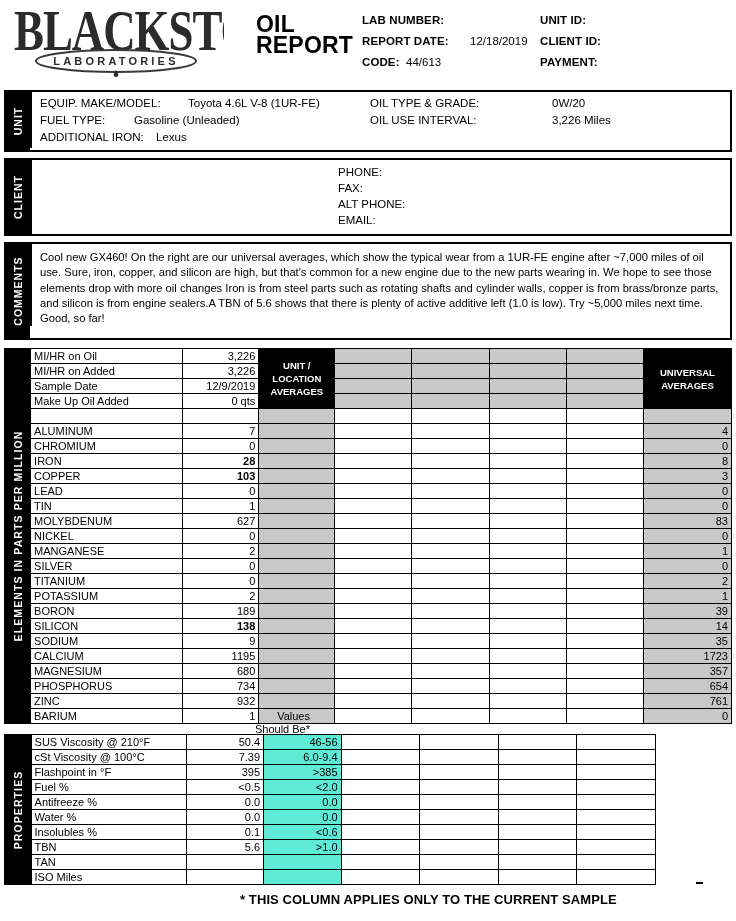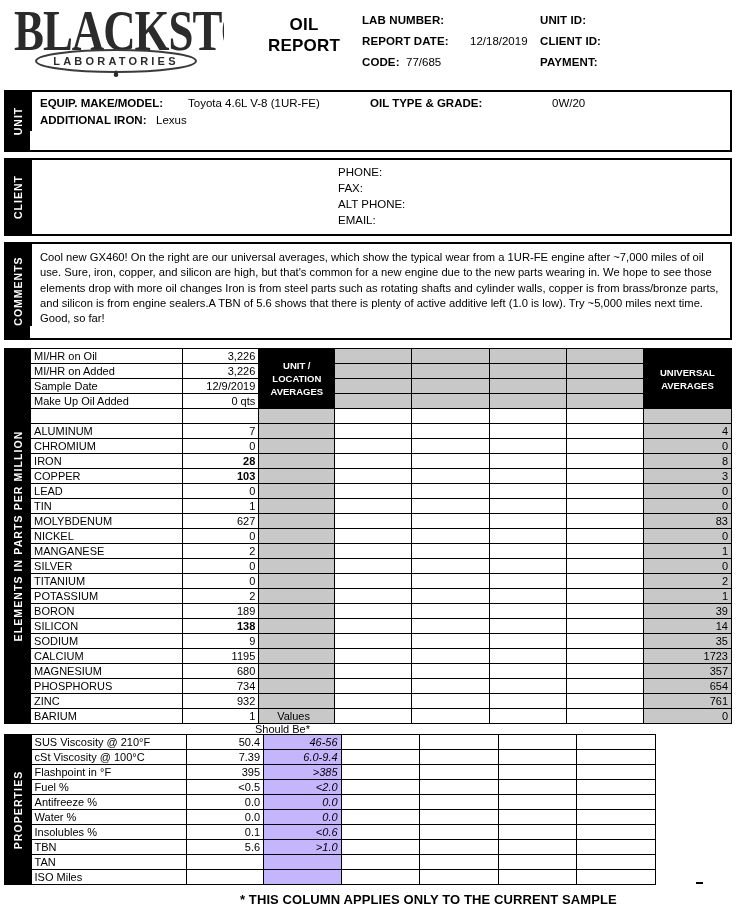--- a/index.html
+++ b/index.html
@@ -25,23 +25,23 @@
     position: absolute;
     left: 12px; top: 6px;
     width: 212px; height: 72px;
   }
   .logo svg { display: block; }
 
   .oil-report {
     position: absolute;
     left: 256px; top: 14px;
     width: 96px;
-    text-align: center;
+    text-align: left;
     font-weight: bold;
-    font-size: 17px;
+    font-size: 23px;
     line-height: 21px;
     letter-spacing: .2px;
   }
 
   .hdr-fields {
     position: absolute;
     left: 362px; top: 14px;
     font-size: 11.5px;
   }
   .hdr-row { height: 21px; white-space: nowrap; position: relative; }
@@ -75,21 +75,21 @@
     font-weight: bold;
     letter-spacing: 1px;
     white-space: nowrap;
   }
   .sec-body { margin-left: 24px; border-left: 2px solid #000; }
 
   
   #unit-section { height: 62px; }
   #unit-section .sec-body { padding: 5px 0 0 8px; }
   .unit-row { height: 17px; position: relative; font-size: 11.5px; white-space: nowrap; }
-  .unit-lbl { font-weight: bold; }
+  .unit-lbl { font-weight: normal; }
   .u-c1 { position: absolute; left: 0; }
   .u-v1 { position: absolute; left: 148px; }
   .u-v1b { position: absolute; left: 94px; }
   .u-v1c { position: absolute; left: 116px; }
   .u-c2 { position: absolute; left: 330px; }
   .u-v2 { position: absolute; left: 512px; }
 
   
   #client-section { height: 78px; margin-top: 6px; }
   #client-section .sec-body { padding: 22px 0 0 0; position: relative; height: 100%; }
@@ -159,21 +159,21 @@
     border: 1px solid #000;
     height: 15px;
     padding: 0 3px;
     line-height: 13px;
     white-space: nowrap;
     overflow: hidden;
   }
   .p-tab   { width: 24px; background: #000; border: 1px solid #000 !important; padding: 0 !important; }
   .p-label { width: 140px; text-align: left; }
   .p-value { width: 70px; text-align: right; }
-  .p-gray  { width: 70px; background: #c4b5fd; text-align: right; font-style: italic; }
+  .p-gray  { width: 70px; background: #5eead4; text-align: right; }
   .p-blank { width: 71px; }
 
   .footnote {
     position: absolute;
     left: 236px; top: 158px;
     font-size: 13px;
     font-weight: bold;
     letter-spacing: .1px;
   }
   .stray-dash {
@@ -208,36 +208,42 @@
       <span class="hdr-inline-val hdr-val"></span>
       <span class="hdr-col2 hdr-lab">UNIT ID:</span>
     </div>
     <div class="hdr-row">
       <span class="hdr-col1 hdr-lab">REPORT DATE:</span>
       <span class="hdr-inline-val hdr-val">12/18/2019</span>
       <span class="hdr-col2 hdr-lab">CLIENT ID:</span>
     </div>
     <div class="hdr-row">
       <span class="hdr-col1 hdr-lab">CODE:</span>
-      <span class="hdr-code-val hdr-val">77/685</span>
+      <span class="hdr-code-val hdr-val">44/613</span>
       <span class="hdr-col2 hdr-lab">PAYMENT:</span>
     </div>
   </div>
 </div>
 
 <div class="sec" id="unit-section">
   <div class="sec-tab">
     <span>UNIT</span>
   </div>
   <div class="sec-body">
     <div class="unit-row">
       <span class="u-c1 unit-lbl">EQUIP. MAKE/MODEL:</span>
       <span class="u-v1">Toyota 4.6L V-8 (1UR-FE)</span>
       <span class="u-c2 unit-lbl">OIL TYPE &amp; GRADE:</span>
       <span class="u-v2">0W/20</span>
+    </div>
+    <div class="unit-row">
+      <span class="u-c1 unit-lbl">FUEL TYPE:</span>
+      <span class="u-v1b">Gasoline (Unleaded)</span>
+      <span class="u-c2 unit-lbl">OIL USE INTERVAL:</span>
+      <span class="u-v2">3,226 Miles</span>
     </div>
     <div class="unit-row">
       <span class="u-c1 unit-lbl">ADDITIONAL IRON:</span>
       <span class="u-v1c">Lexus</span>
     </div>
   </div>
 </div>
 
 <div class="sec" id="client-section">
   <div class="sec-tab">

